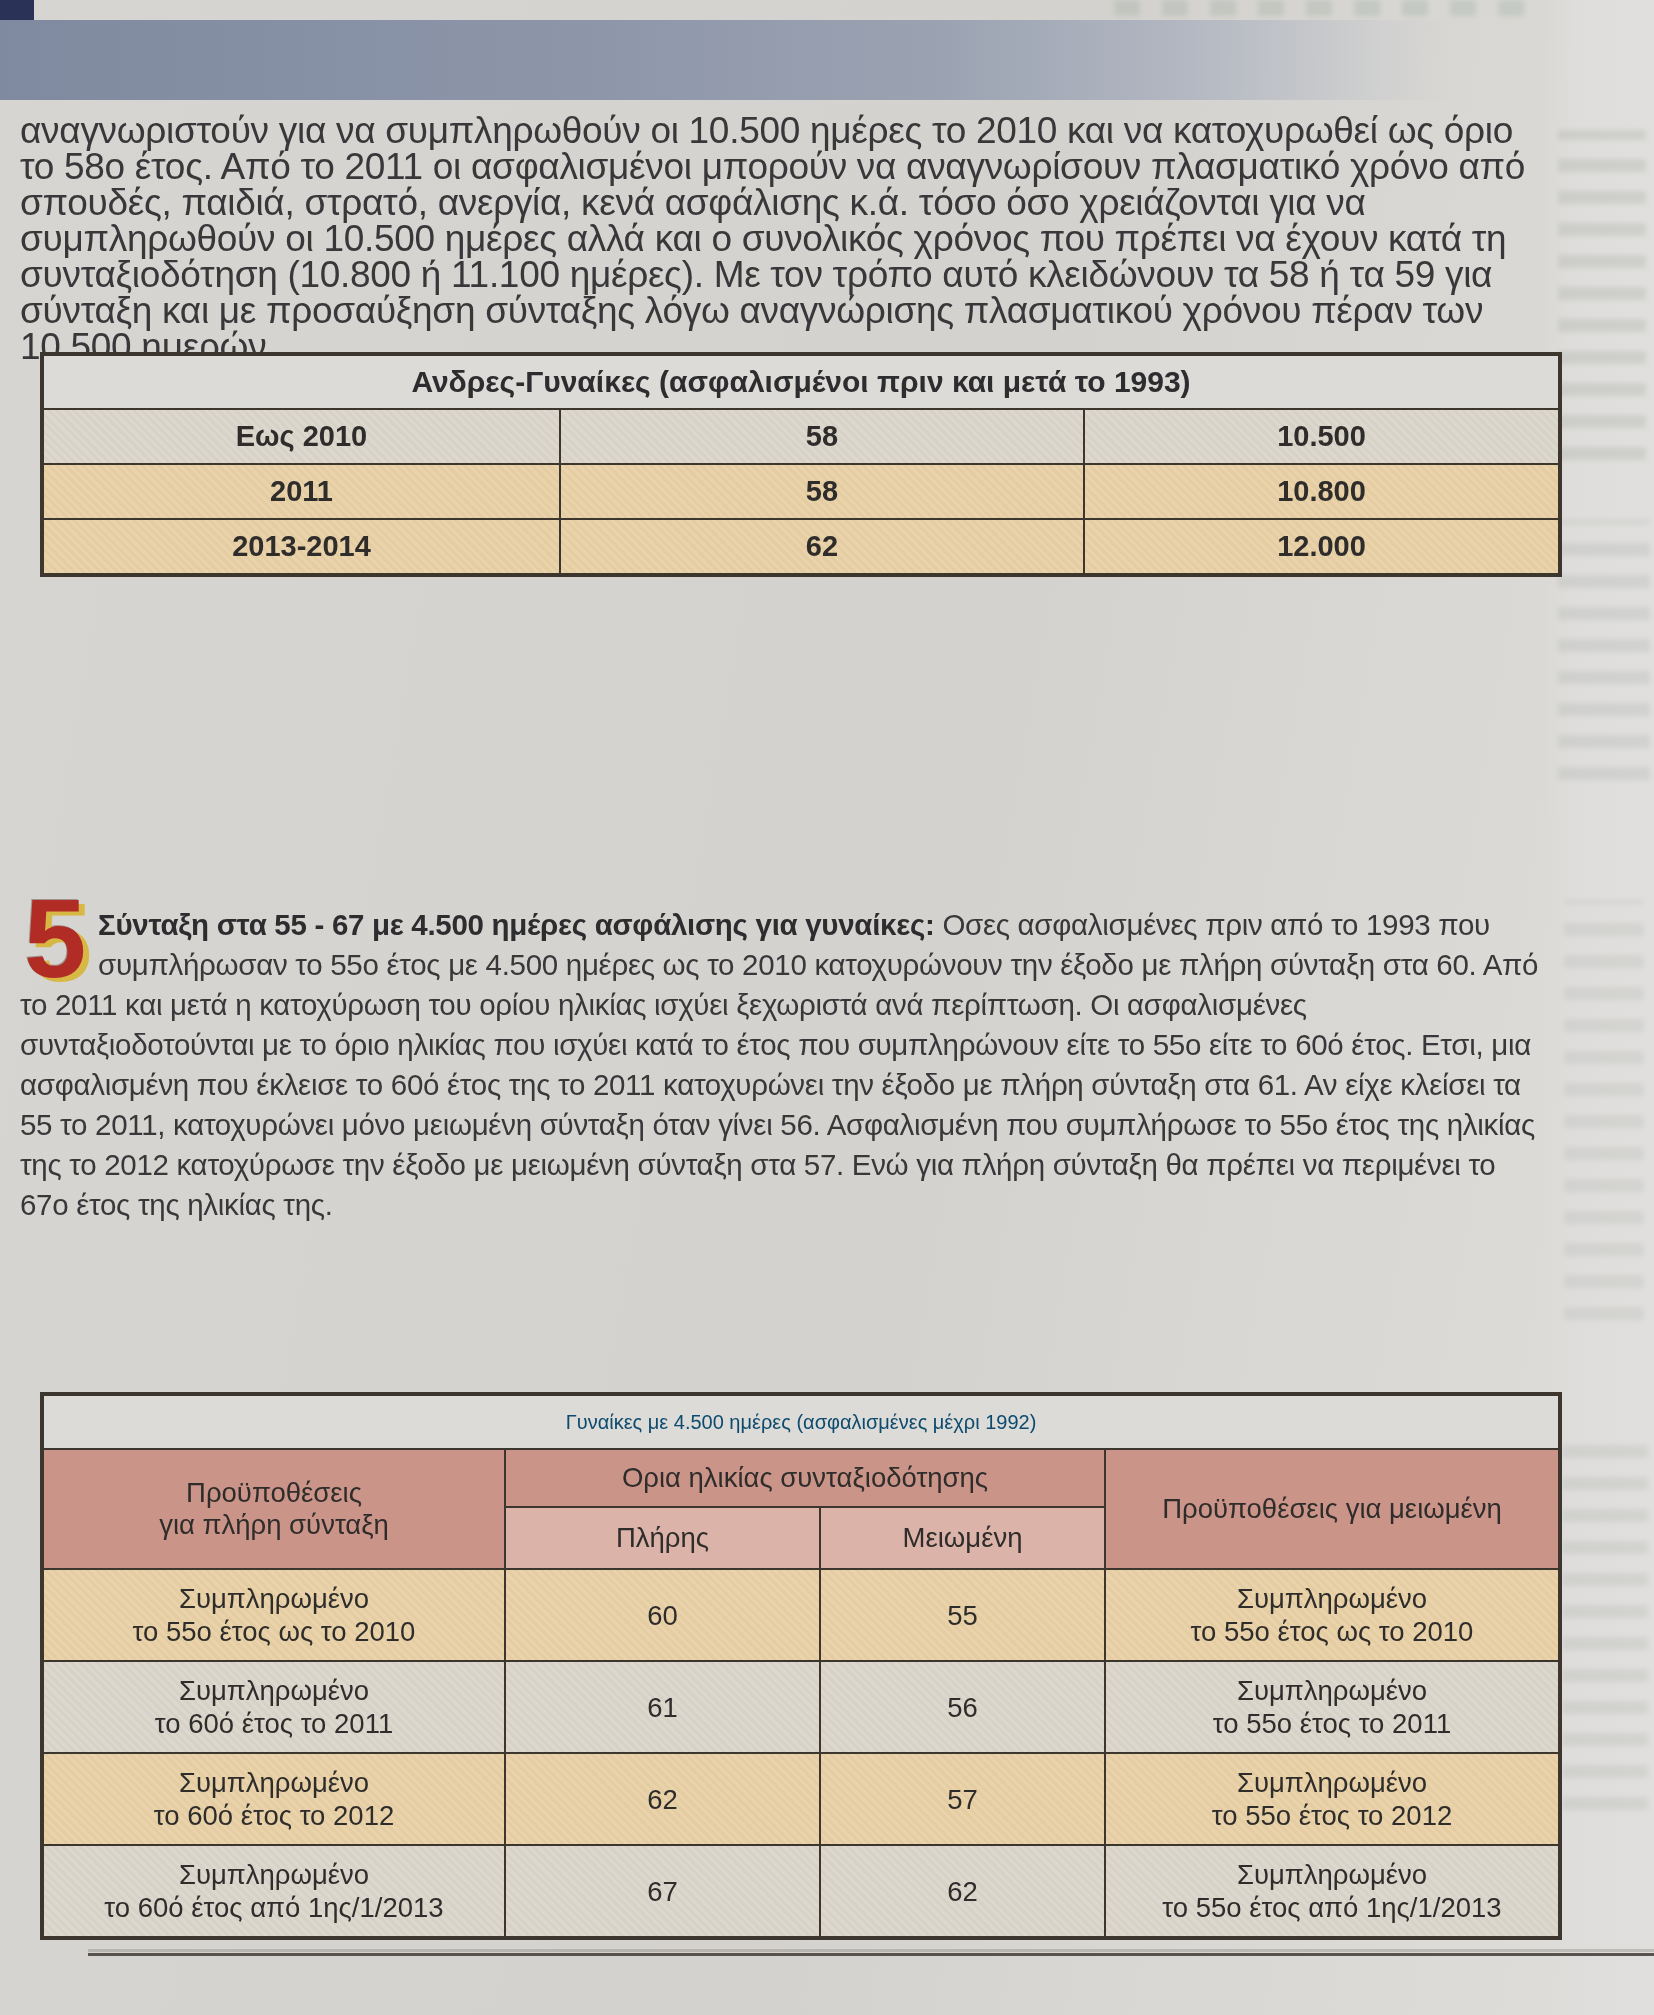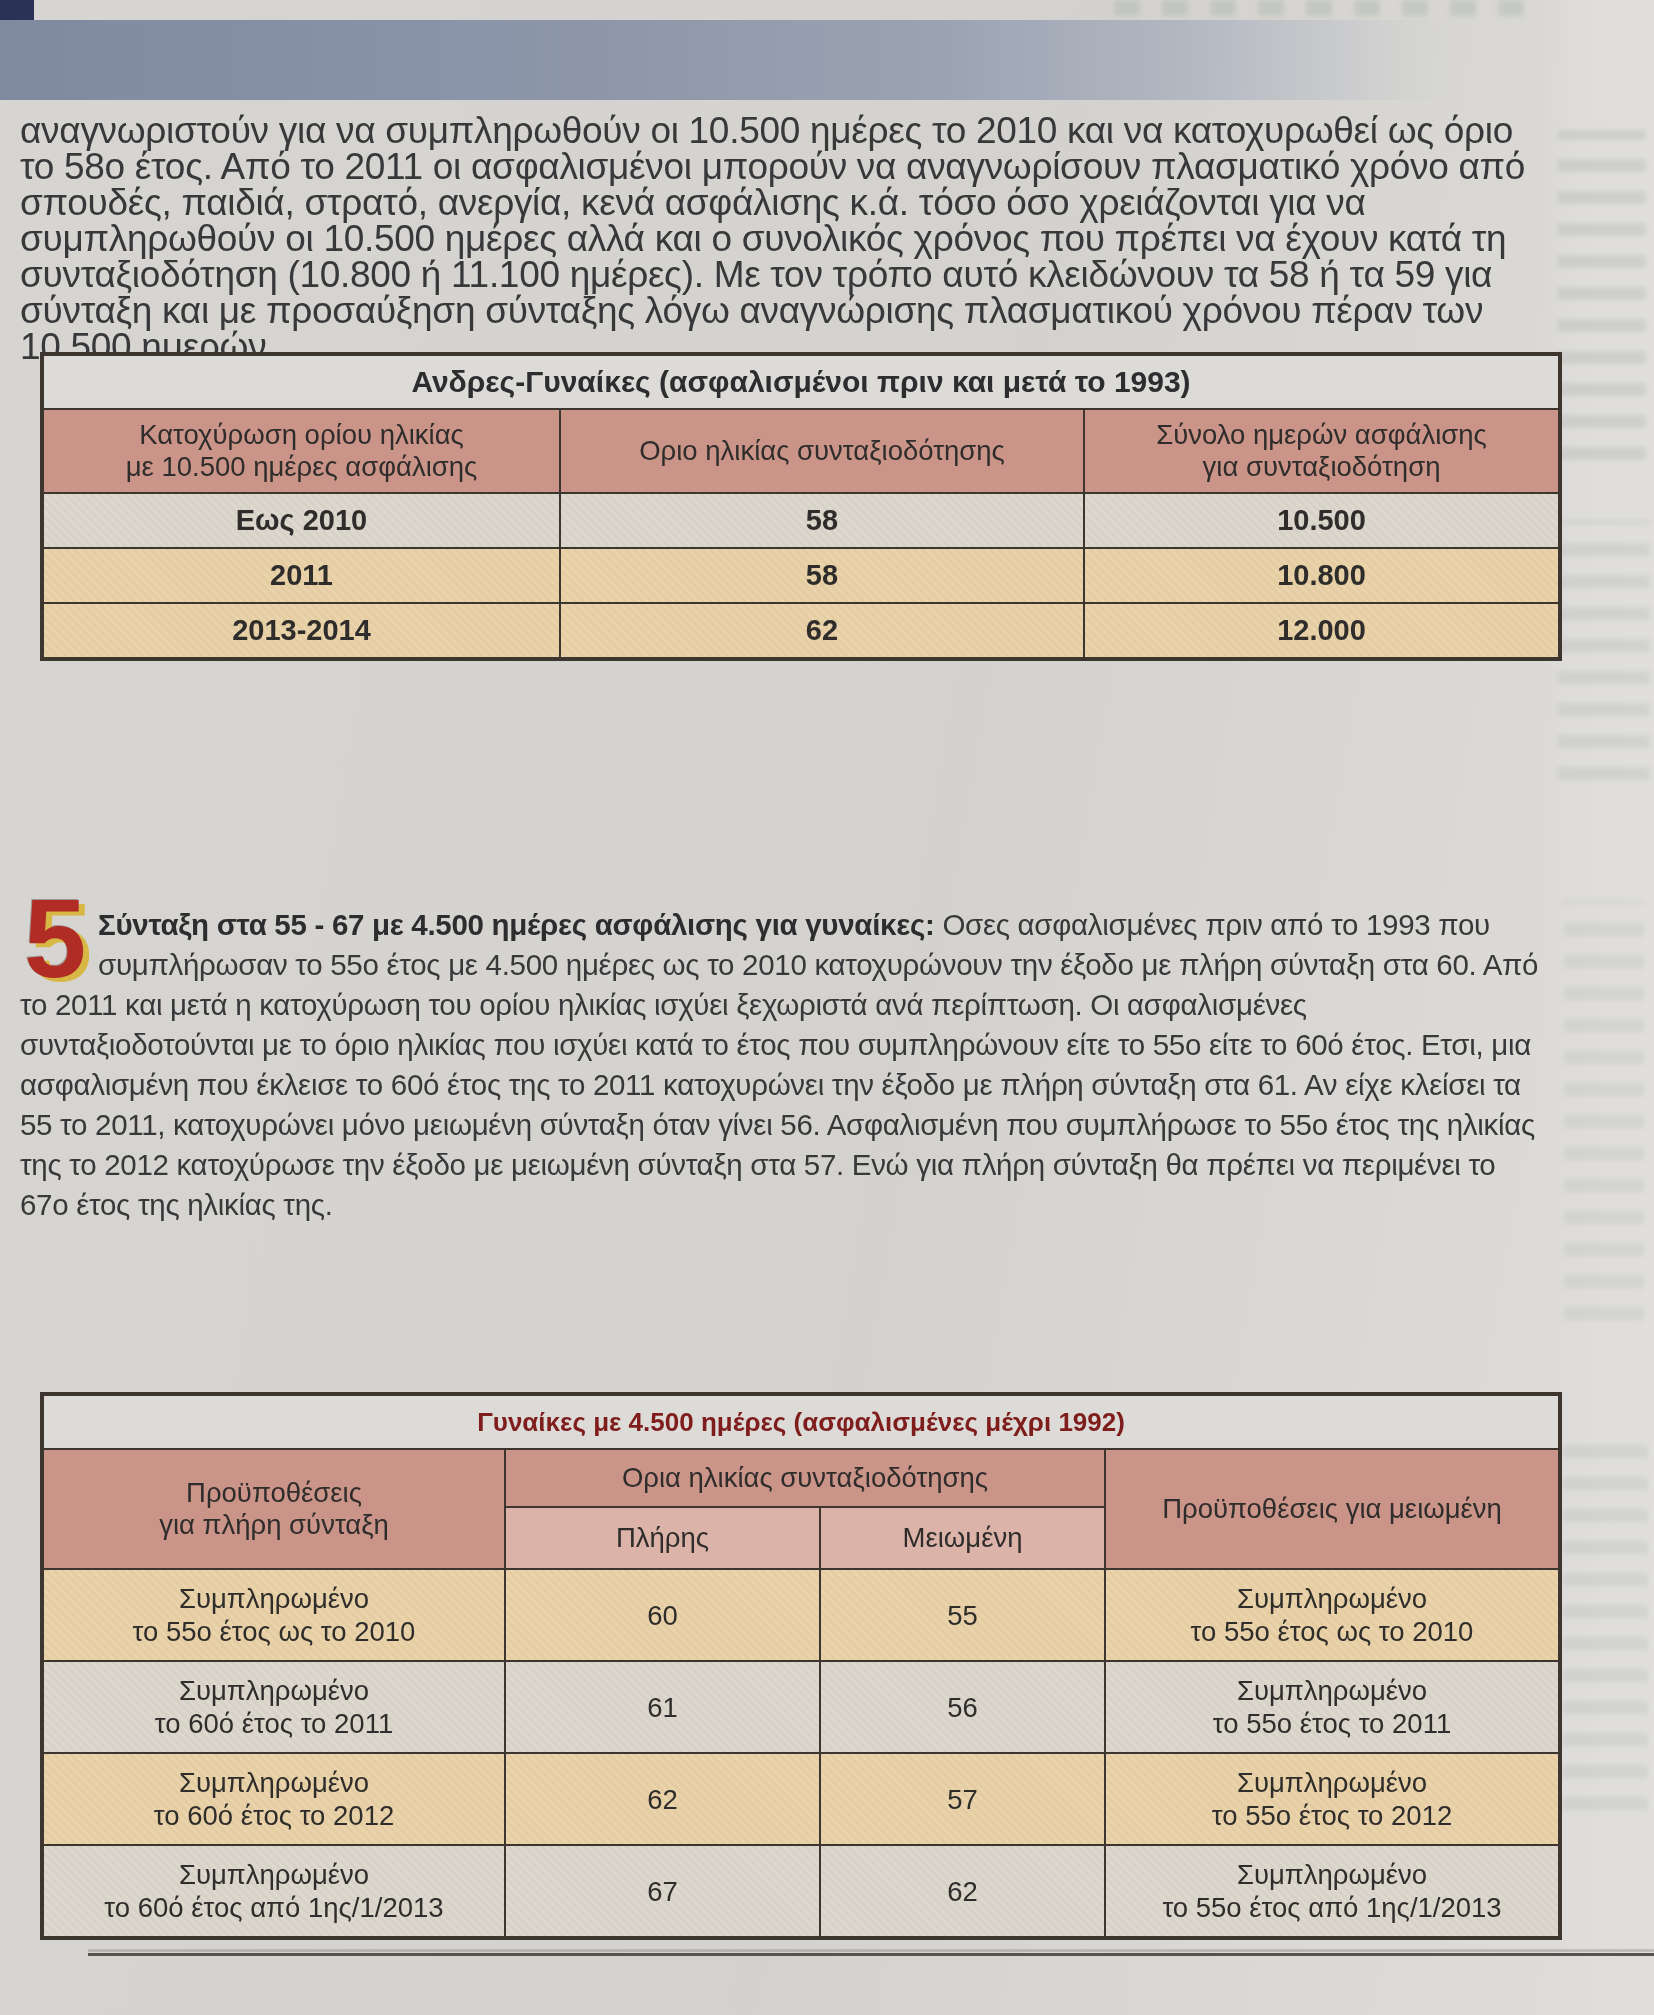--- a/index.html
+++ b/index.html
@@ -50,21 +50,21 @@
         background:#dad6cb;}
   table,td,th{border:2px solid #3c362e;}
   table{border-width:4px;margin-left:20px;}
   th,td{padding:2px 10px;text-align:center;vertical-align:middle;
         font-weight:400;color:#2f2d2b;white-space:pre-line;}
   .t1{top:352px;width:1522px;}
   .t1 .title-row th{height:48px;background:#dcdbd7;font-weight:700;font-size:30px;color:#2d2c2f;}
   .t1 .head-row th{height:78px;background:#cb9488;font-size:27.5px;line-height:32px;}
   .t1 td{height:49px;font-size:29px;font-weight:bold;}
   .t2{top:1392px;width:1522px;}
-  .t2 .title-row th{height:48px;background:#dcdbd7;font-weight:700;font-size:26px;color:#7f1d1d;}
+  .t2 .title-row th{height:48px;background:#dcdbd7;font-weight:400;font-size:20px;color:#0c4a6e;}
   .t2 th{background:#cb9488;font-size:27.5px;line-height:32px;}
   .t2 th.group{height:52px;}
   .t2 th.sub{height:56px;background:#dcb3a9;}
   .t2 td{height:86px;font-size:27.5px;line-height:33px;}
   .row-cream td{background:#dad6cb;}
   .row-tan td{background:#e9d1a5;}
   
   .t1 td,.t2 td{background-image:repeating-linear-gradient(45deg,rgba(255,255,255,.05) 0 3px,rgba(0,0,0,.02) 3px 6px);}
 </style>
 </head>
@@ -87,27 +87,20 @@
 
   <table class="t1">
     <colgroup>
         <col style="width:518px">
         <col style="width:524px">
         <col style="width:476px">
       </colgroup>
     <thead>
       <tr class="title-row">
         <th colspan="3">Ανδρες-Γυναίκες (ασφαλισμένοι πριν και μετά το 1993)</th>
-      </tr>
-      <tr class="head-row">
-        <th>Κατοχύρωση ορίου ηλικίας
-με 10.500 ημέρες ασφάλισης</th>
-        <th>Οριο ηλικίας συνταξιοδότησης</th>
-        <th>Σύνολο ημερών ασφάλισης
-για συνταξιοδότηση</th>
       </tr>
     </thead>
     <tbody>
       <tr class="row-cream">
         <td>Εως 2010</td>
         <td>58</td>
         <td>10.500</td>
       </tr>
       <tr class="row-tan">
         <td>2011</td>

